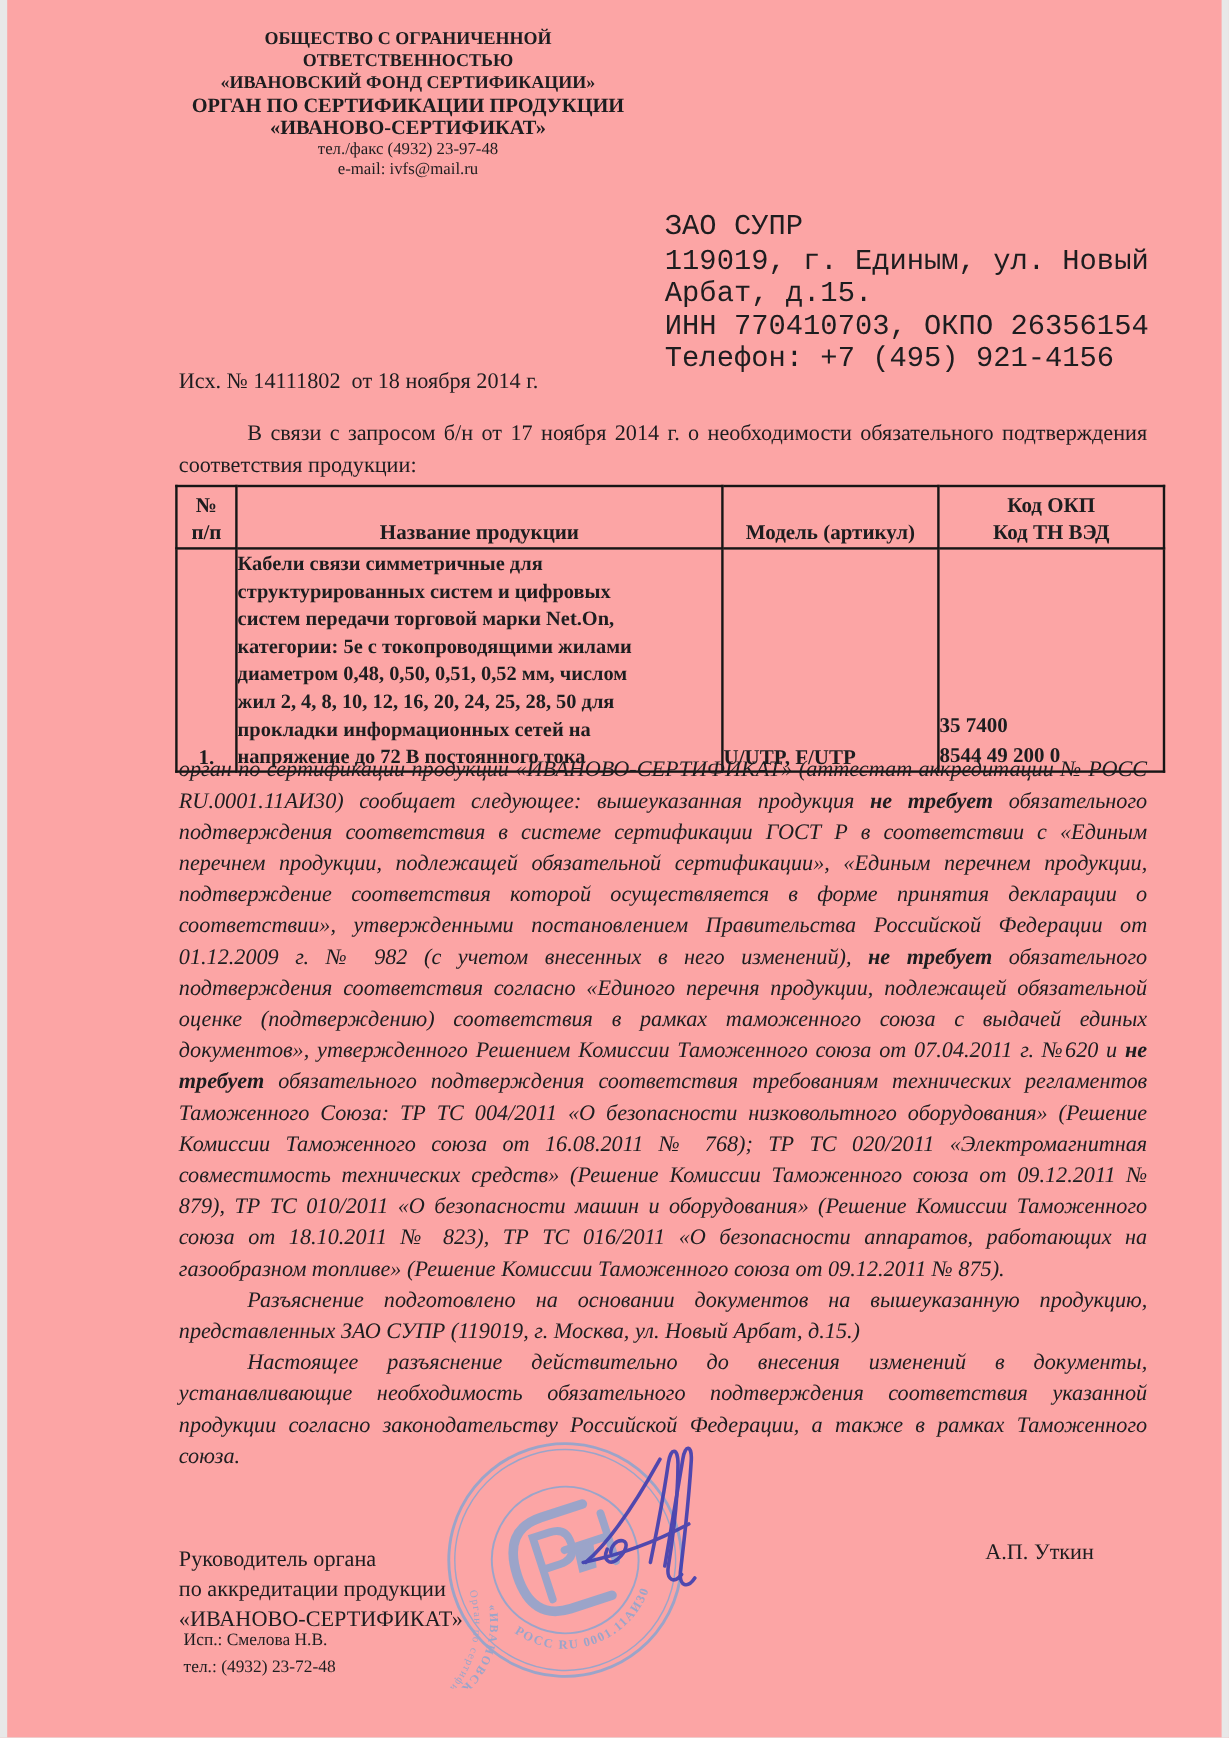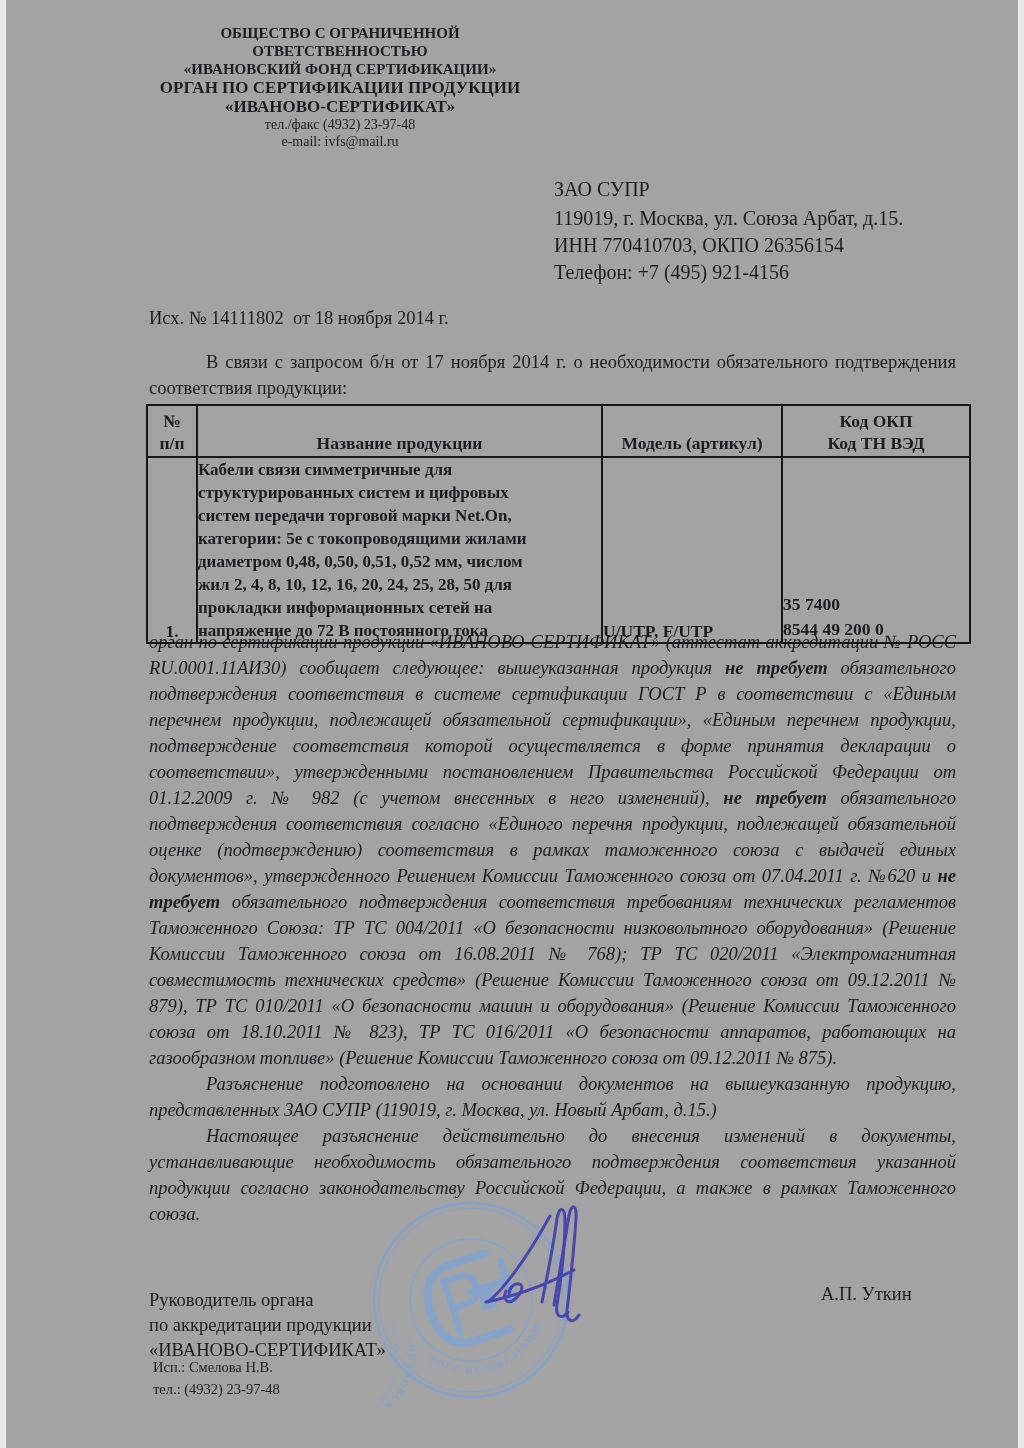--- a/index.html
+++ b/index.html
@@ -1,28 +1,28 @@
 <!DOCTYPE html>
 <html><head>
 <meta charset="utf-8">
 <style>
   html,body{margin:0;padding:0;background:#e8e8e8;}
   .page{
-    position:relative;width:1012px;height:1448px;background:#a3a3a3;
+    position:relative;width:1012px;height:1448px;background:#fca5a5;
     font-family:"Liberation Serif","DejaVu Serif",serif;color:#1d1d1f;
     overflow:hidden;margin:0 auto;
   }
   
   .sender{position:absolute;left:128px;top:24px;width:412px;text-align:center;font-weight:bold;}
   .org-s{display:block;font-size:15px;line-height:18px;}
   .org-l{display:block;font-size:17px;line-height:19px;}
   .addr{display:block;font-size:16px;line-height:19px;font-weight:normal;margin-top:1px;}
   .contact{display:block;font-size:14px;line-height:17px;font-weight:normal;}
   
-  .recipient{position:absolute;left:548px;top:176px;font-size:20px;line-height:27px;}
+  .recipient{position:absolute;left:548px;top:176px;font-size:24px;line-height:27px;font-family:Liberation Mono, monospace;}
   .r-name{margin-bottom:2px;}
   
   .ref{position:absolute;left:143px;top:308px;font-size:18.5px;white-space:pre;}
   
   .intro{position:absolute;left:143px;top:349px;width:807px;font-size:18.5px;line-height:26px;
          text-align:justify;text-indent:57px;}
   
   .doc-table{position:absolute;left:140px;top:404px;width:823px;border-collapse:collapse;
              table-layout:fixed;font-weight:bold;}
   .doc-table td,.doc-table th{border:2px solid #161616;padding:0;}
@@ -61,21 +61,21 @@
     <span class="org-s">ОТВЕТСТВЕННОСТЬЮ</span>
     <span class="org-s">«ИВАНОВСКИЙ ФОНД СЕРТИФИКАЦИИ»</span>
     <span class="org-l">ОРГАН ПО СЕРТИФИКАЦИИ ПРОДУКЦИИ</span>
     <span class="org-l">«ИВАНОВО-СЕРТИФИКАТ»</span>
     <span class="contact">тел./факс (4932) 23-97-48</span>
     <span class="contact">e-mail: ivfs@mail.ru</span>
   </div>
 
   <div class="recipient">
     <div class="r-name">ЗАО СУПР</div>
-    <div>119019, г. Москва, ул. Союза Арбат, д.15.</div>
+    <div>119019, г. Единым, ул. Новый Арбат, д.15.</div>
     <div>ИНН 770410703, ОКПО 26356154</div>
     <div>Телефон: +7 (495) 921-4156</div>
   </div>
 
   <div class="ref">Исх. № 14111802  от 18 ноября 2014 г.</div>
 
   <div class="intro">В связи с запросом б/н от 17 ноября 2014 г. о необходимости обязательного подтверждения соответствия продукции:</div>
 
   <table class="doc-table">
     <colgroup>
@@ -158,16 +158,16 @@
   <div class="sig-block">
     <span>Руководитель органа</span>
     <span>по аккредитации продукции</span>
     <span>«ИВАНОВО-СЕРТИФИКАТ»</span>
   </div>
 
   <div class="sig-name">А.П. Уткин</div>
 
   <div class="executor">
     <span>Исп.: Смелова Н.В.</span>
-    <span>тел.: (4932) 23-97-48</span>
+    <span>тел.: (4932) 23-72-48</span>
   </div>
 
 </div>
 
 </body></html>

